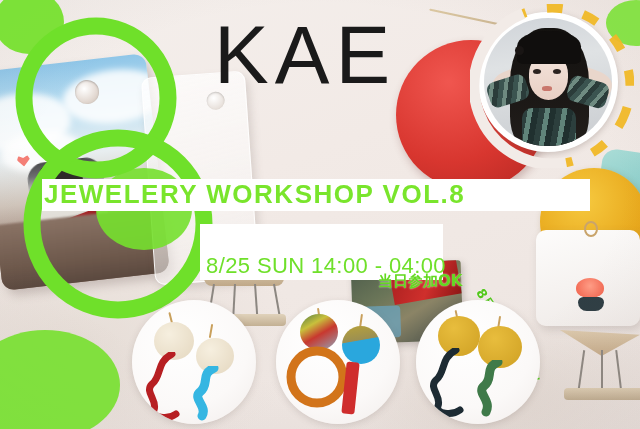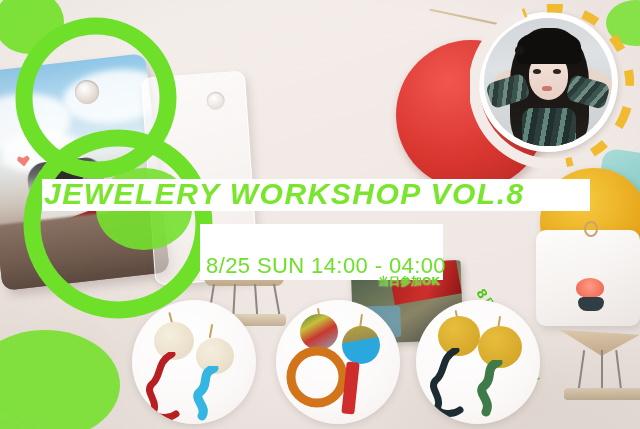--- a/index.html
+++ b/index.html
@@ -254,46 +254,45 @@
   }
   .dash-arc{position:absolute;left:470px;top:4px;width:164px;height:164px;pointer-events:none;}
 
   
   .banner{
     position:absolute;left:42px;top:179px;width:548px;height:32px;
     background:#ffffff;
   }
   .banner-text{
     position:absolute;left:44px;top:178px;width:560px;
-    font-size:30px;line-height:32px;letter-spacing:1.5px;font-weight:700;
+    font-size:26px;line-height:32px;letter-spacing:1.5px;font-weight:700;
     color:#79e52c;
     white-space:nowrap;
     font-family:"Liberation Sans", sans-serif;
     text-shadow:
       -1.5px 0 #fff, 1.5px 0 #fff, 0 -1.5px #fff, 0 1.5px #fff,
       -1.5px -1.5px #fff, 1.5px -1.5px #fff, -1.5px 1.5px #fff, 1.5px 1.5px #fff;
-    font-style: italic;
   }
 
   
   .date-box{
     position:absolute;left:200px;top:224px;width:243px;height:56px;background:#fff;
   }
   .date-line{
     position:absolute;left:206px;font-size:22px;line-height:26px;font-weight:400;
     color:#6fe02a;letter-spacing:.4px;white-space:nowrap;
     font-family:"Liberation Sans", sans-serif;
   }
   .date-line.one{top:227px;}
   .date-line.two{top:253px;}
 
   
   .note-jp{
     position:absolute;left:378px;top:275px;
-    font-size:11px;line-height:13px;font-weight:700;color:#63d920;
+    font-size:15px;line-height:13px;font-weight:700;color:#63d920;
     font-family:"DejaVu Sans", sans-serif;
     text-shadow:0 0 2px rgba(255,255,255,.75);
     white-space:nowrap;
   }
 
   
   .note-new{
     position:absolute;left:486px;top:286px;
     font-size:13px;line-height:15px;font-weight:700;color:#52c81a;
     font-family:"DejaVu Sans", sans-serif;
@@ -383,20 +382,21 @@
   <div class="blob blob-bl"></div>
   <div class="blob blob-right"></div>
 
   <div class="eight">
     <svg width="230" height="300" viewBox="0 0 230 300" aria-hidden="true">
       <circle cx="88" cy="92" r="72" fill="none" stroke="#6fe02a" stroke-width="17"></circle>
       <circle cx="110" cy="218" r="86" fill="none" stroke="#6fe02a" stroke-width="17"></circle>
     </svg>
   </div>
 
+  <div class="kae nosel">KAE</div>
 
   <div class="portrait-wrap">
     <div class="portrait-ring"></div>
     <div class="portrait">
       <div class="arm l"></div>
       <div class="arm r"></div>
       <div class="hair"></div>
       <div class="face"></div>
       <div class="bangs"></div>
       <div class="eye l"></div>

